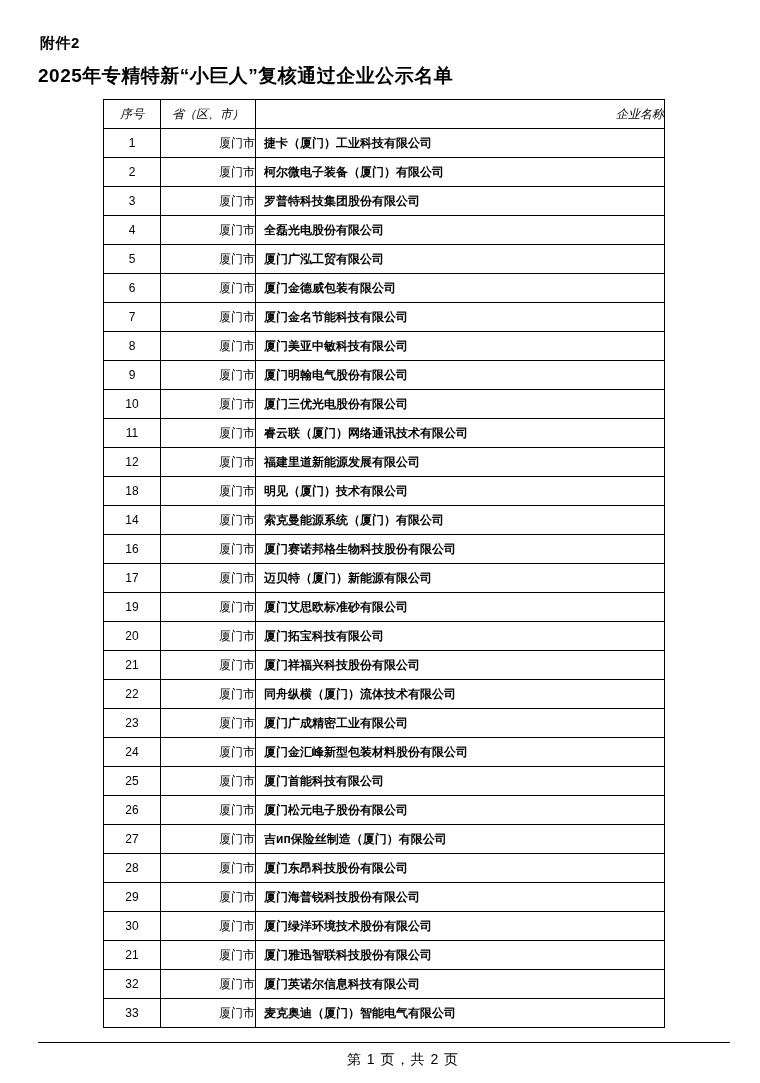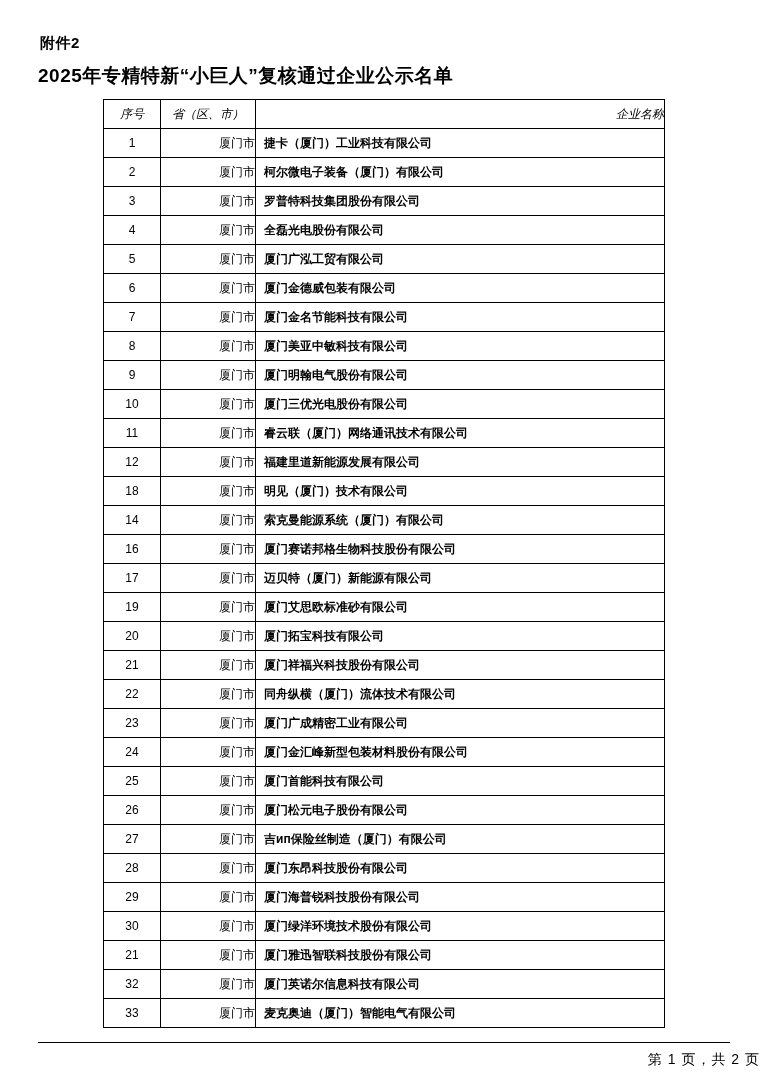--- a/index.html
+++ b/index.html
@@ -62,21 +62,21 @@
     font-style: italic;
   }
   .col-idx { width: 56px; text-align: center; }
   .col-prov { width: 94px; text-align: right; }
   .col-name { width: 400px; text-align: left; padding-left: 8px !important; font-weight: bold; }
   .footer {
     position: absolute;
     left: 4px;
     right: 0;
     bottom: 14px;
-    text-align: right;
+    text-align: center;
     font-size: 14px;
     letter-spacing: 1px;
     font-family: "Liberation Sans", "DejaVu Sans", sans-serif;
     margin-left: 42px;
   }
   .footer-rule {
     position: absolute;
     left: 38px;
     right: 30px;
     bottom: 40px;

